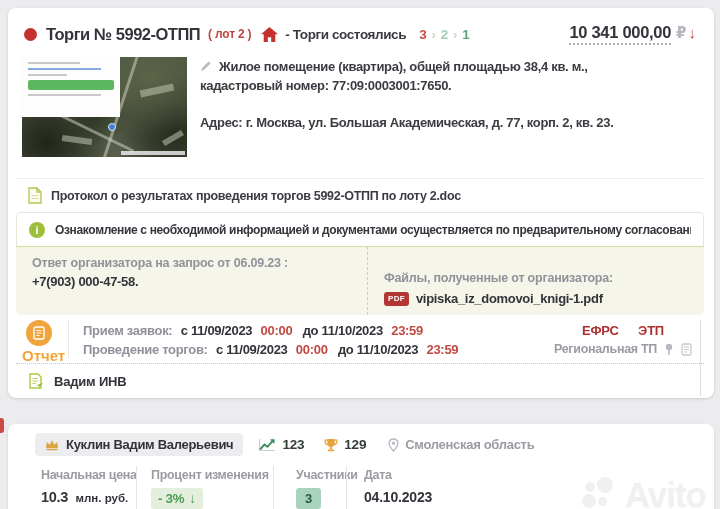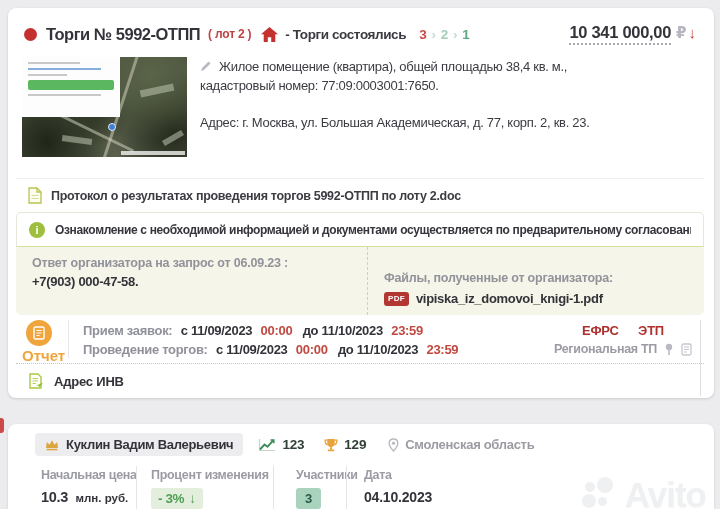--- a/index.html
+++ b/index.html
@@ -60,21 +60,21 @@
   .bldg-c { left:140px; top:78px; width:22px; height:6px; transform:rotate(-30deg); }
   .map-panel { position:absolute; left:0; top:0; width:98px; height:60px; background:#fdfdfd; padding:5px 6px; }
   .panel-line { height:2px; background:#c9c9c9; margin-bottom:4px; }
   .panel-line.blue { background:#86aedd; }
   .panel-line.w60 { width:60%; } .panel-line.w85 { width:85%; } .panel-line.w45 { width:45%; }
   .panel-button { height:10px; background:#5cb860; border-radius:2px; margin-top:4px; }
   .map-marker { position:absolute; left:86px; top:66px; width:8px; height:8px; border-radius:50%;
     background:#3f7fd6; border:1.5px solid #dfe9f7; }
   .map-attrib { position:absolute; right:2px; bottom:2px; width:64px; height:4px; background:rgba(255,255,255,.75); }
 
-  .desc { margin-left:13px; padding-top:1px; font-size:13px; font-weight:400; color:#3b3b42;
+  .desc { margin-left:13px; padding-top:1px; font-size:13px; font-weight:700; color:#3b3b42;
     letter-spacing:-0.3px; line-height:1.45; }
   .desc-line { white-space:nowrap; }
   .pencil-icon { margin-right:7px; vertical-align:-1px; }
   .desc-address { margin-top:18px; }
 
   
   .protocol-row { position:absolute; left:8px; right:10px; top:170px; height:34px;
     border-top:1px solid #efefef; display:flex; align-items:center; padding-left:12px; }
   .protocol-name { margin-left:9px; font-size:12.5px; font-weight:700; color:#3b3b42; letter-spacing:-0.3px; }
 
@@ -303,21 +303,21 @@
       </div>
     </div>
     <div class="right-vline"></div>
 
     <div class="bidder-row">
       <svg width="16" height="16" viewBox="0 0 16 16">
           <path d="M2 1 H10 L13 4 V15 H2 Z" fill="#fff" stroke="#a9c93f" stroke-width="1.4"></path>
           <path d="M4.5 5.5 H10 M4.5 8 H10 M4.5 10.5 H8" stroke="#b9d356" stroke-width="1.2"></path>
           <path d="M8 12.5 L15 9.8 L11.6 14.6 L10.8 12.8 Z" fill="#8fbe2e"></path>
         </svg>
-      <span class="bidder-name">Адрес ИНВ</span>
+      <span class="bidder-name">Вадим ИНВ</span>
     </div>
   </div>
 
   <div class="red-sliver"></div>
 
   <div class="bottom-card">
 
     <div class="winner-row">
       <span class="winner-pill">
         <svg width="14" height="12" viewBox="0 0 14 12">

